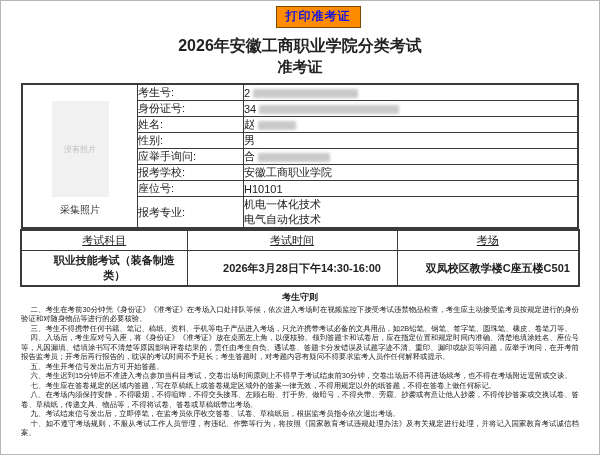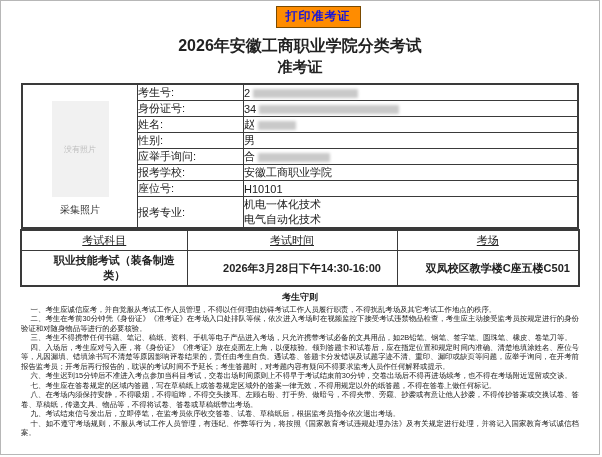--- a/index.html
+++ b/index.html
@@ -103,24 +103,24 @@
     <tr>
       <td>职业技能考试（装备制造类）</td>
       <td>2026年3月28日下午14:30-16:00</td>
       <td>双凤校区教学楼C座五楼C501</td>
     </tr>
   </tbody>
     </table>
 
   <div class="rules">
     <div class="rules-title">考生守则</div>
-    <p>一、考生应诚信应考，并自觉服从考试工作人员管理，不得以任何理由妨碍考试工作人员履行职责，不得扰乱考场及其它考试工作地点的秩序。</p>
     <p>二、考生在考前30分钟凭《身份证》《准考证》在考场入口处排队等候，依次进入考场时在视频监控下接受考试违禁物品检查，考生应主动接受监考员按规定进行的身份验证和对随身物品等进行的必要核验。</p>
     <p>三、考生不得携带任何书籍、笔记、稿纸、资料、手机等电子产品进入考场，只允许携带考试必备的文具用品，如2B铅笔、钢笔、签字笔、圆珠笔、橡皮、卷笔刀等。</p>
     <p>四、入场后，考生应对号入座，将《身份证》《准考证》放在桌面左上角，以便核验。领到答题卡和试卷后，应在指定位置和规定时间内准确、清楚地填涂姓名、座位号等，凡因漏填、错填涂书写不清楚等原因影响评卷结果的，责任由考生自负。遇试卷、答题卡分发错误及试题字迹不清、重印、漏印或缺页等问题，应举手询问，在开考前报告监考员；开考后再行报告的，耽误的考试时间不予延长；考生答题时，对考题内容有疑问不得要求监考人员作任何解释或提示。</p>
+    <p>五、考生开考信号发出后方可开始答题。</p>
     <p>六、考生迟到15分钟后不准进入考点参加当科目考试，交卷出场时间原则上不得早于考试结束前30分钟，交卷出场后不得再进场续考，也不得在考场附近逗留或交谈。</p>
     <p>七、考生应在答卷规定的区域内答题，写在草稿纸上或答卷规定区域外的答案一律无效，不得用规定以外的纸答题，不得在答卷上做任何标记。</p>
     <p>八、在考场内须保持安静，不得吸烟，不得喧哗，不得交头接耳、左顾右盼、打手势、做暗号，不得夹带、旁窥、抄袭或有意让他人抄袭，不得传抄答案或交换试卷、答卷、草稿纸，传递文具、物品等，不得将试卷、答卷或草稿纸带出考场。</p>
     <p>九、考试结束信号发出后，立即停笔，在监考员依序收交答卷、试卷、草稿纸后，根据监考员指令依次退出考场。</p>
     <p>十、如不遵守考场规则，不服从考试工作人员管理，有违纪、作弊等行为，将按照《国家教育考试违规处理办法》及有关规定进行处理，并将记入国家教育考试诚信档案。</p>
   </div>
 
 </div>
 
 </body></html>

